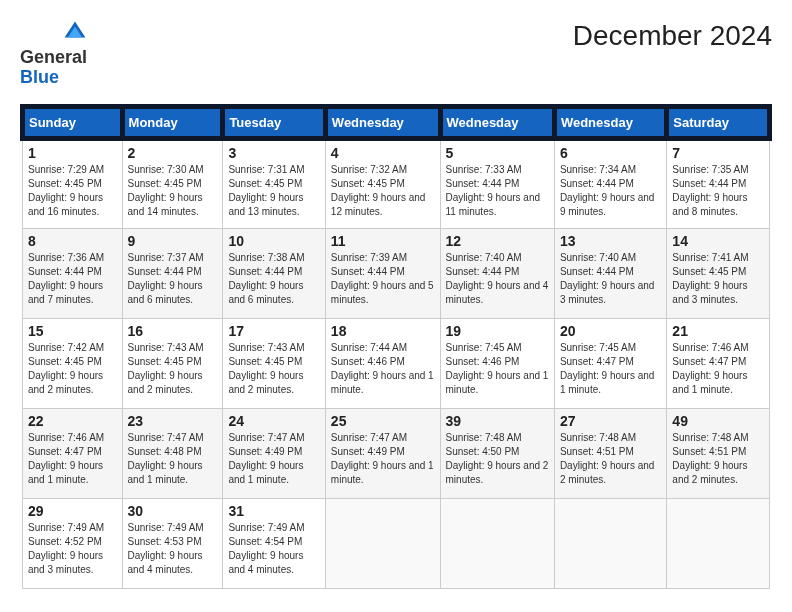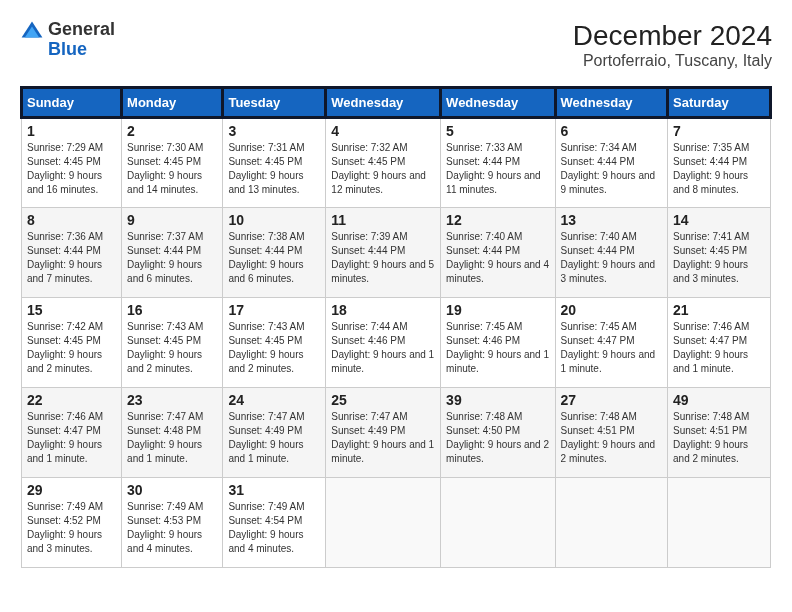--- a/index.html
+++ b/index.html
@@ -11,22 +11,23 @@
       padding: 20px;
     }
     .header {
       display: flex;
       justify-content: space-between;
       align-items: flex-start;
       margin-bottom: 16px;
     }
     .logo {
       display: flex;
-      align-items: flex-start;
+      align-items: flex-end;
       gap: 4px;
+      flex-direction: column;
     }
     .logo-text-general {
       font-size: 18px;
       font-weight: bold;
       color: #333;
       line-height: 1.1;
     }
     .logo-text-blue {
       font-size: 18px;
       font-weight: bold;
@@ -54,21 +55,21 @@
       border-collapse: collapse;
       font-size: 11px;
     }
     .calendar thead th {
       background-color: #1565c0;
       color: #fff;
       padding: 6px 4px;
       text-align: left;
       font-size: 13px;
       font-weight: bold;
-      border: 3px solid #0f172a;
+      border: 5px solid #0f172a;
     }
     .calendar tbody td {
       border: 1px solid #ccc;
       padding: 4px 5px;
       vertical-align: top;
       min-height: 80px;
       height: 90px;
       background: #fff;
     }
     .calendar tbody tr:nth-child(even) td {
@@ -99,21 +100,20 @@
       <polygon points="15,2 28,22 2,22" fill="#1565c0"></polygon>
       <polygon points="15,8 24,22 6,22" fill="#42a5f5"></polygon>
     </svg>
     <div>
       <div><span class="logo-text-general">General</span></div>
       <div><span class="logo-text-blue">Blue</span></div>
     </div>
   </div>
   <div class="title-block">
     <div class="main-title">December 2024</div>
-    <div class="subtitle">Portoferraio, Tuscany, Italy</div>
   </div>
 </div>
 
 <table class="calendar">
   <thead>
     <tr>
       <th>Sunday</th>
       <th>Monday</th>
       <th>Tuesday</th>
       <th>Wednesday</th>

